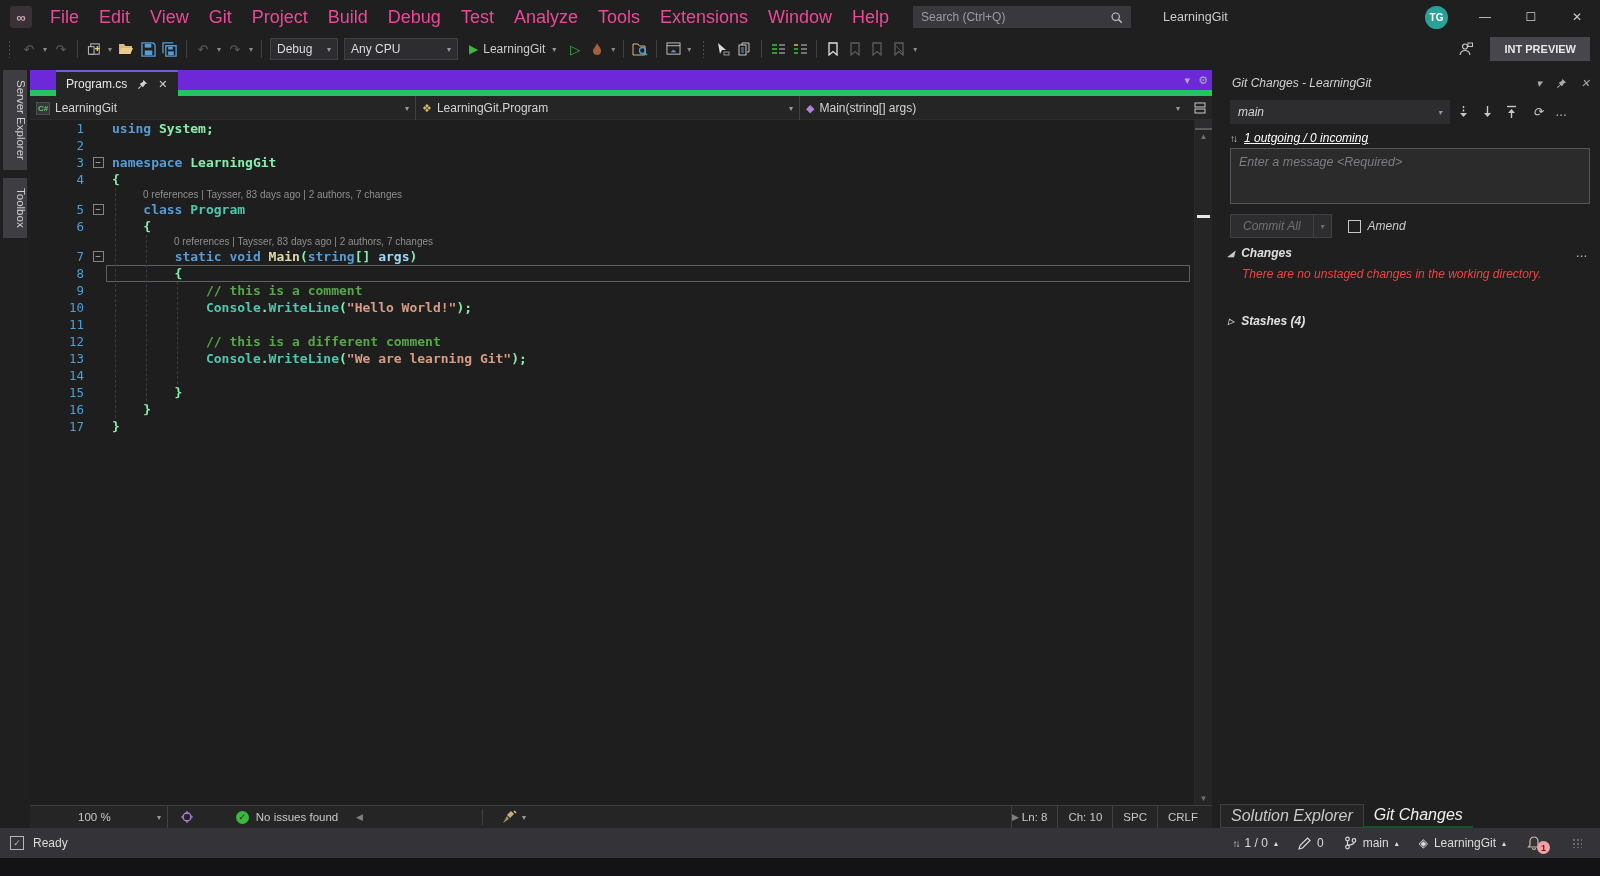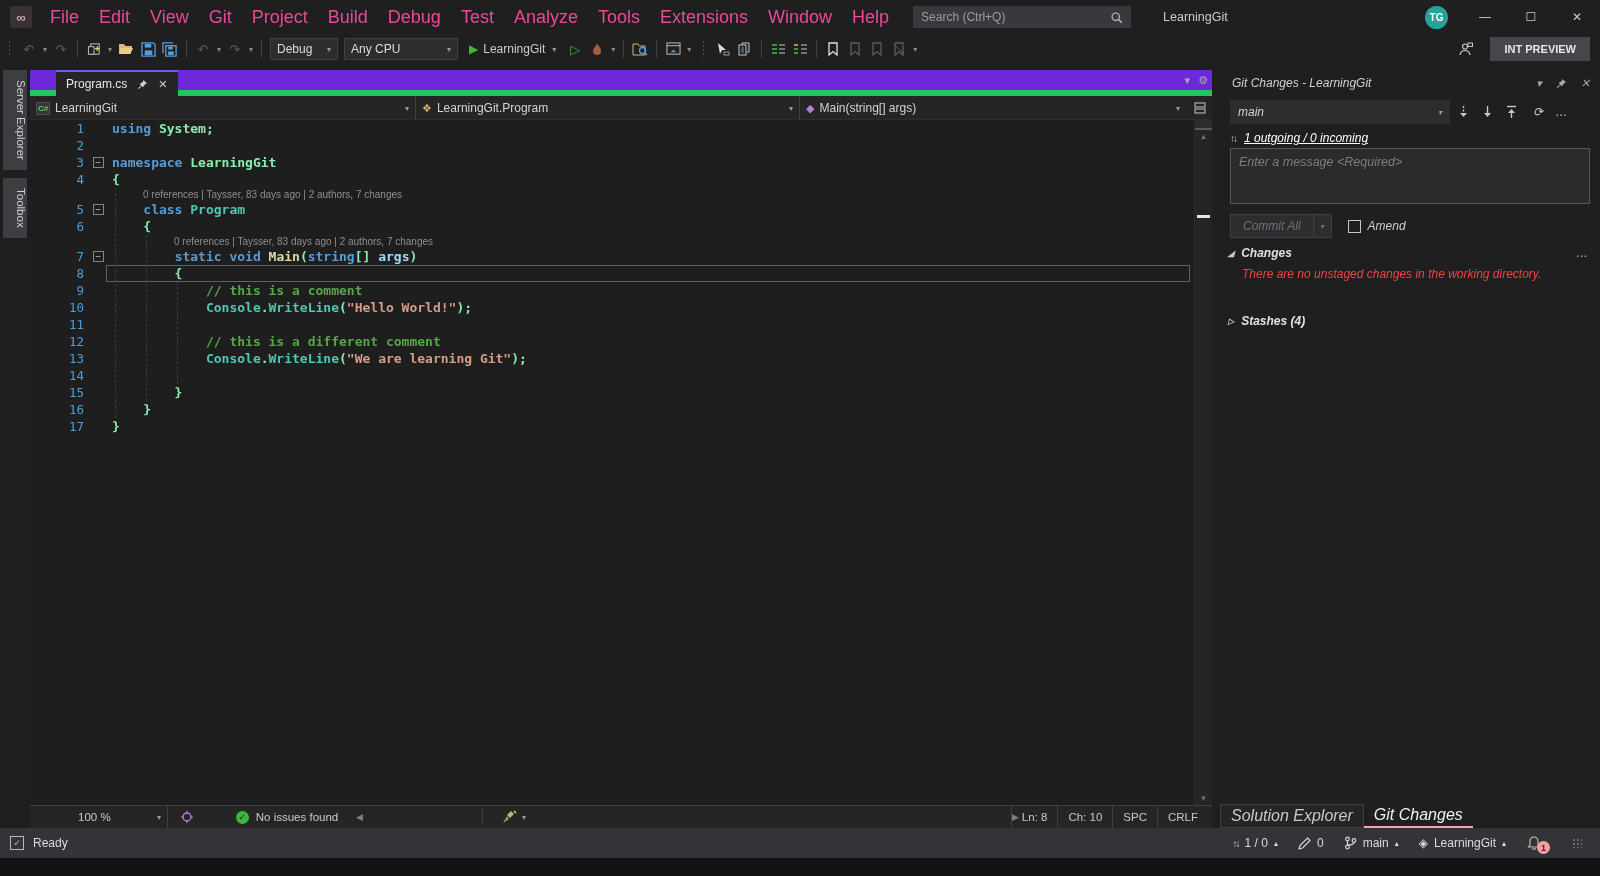--- a/index.html
+++ b/index.html
@@ -134,21 +134,21 @@
     color:#707075; font-size:8px; display:flex; align-items:center; justify-content:center; }
   .amend-box { width:13px; height:13px; border:1px solid #C8C8C8; margin:0 7px 0 16px; }
   .sec-hdr { position:absolute; left:10px; right:10px; display:flex; align-items:center;
     color:#E0E0E0; font-weight:bold; }
   .sec-hdr .tri { font-size:8px; margin-right:7px; color:#C8C8C8; }
   .sec-hdr .more { margin-left:auto; letter-spacing:2px; color:#C8C8C8; font-weight:normal; }
   #changes-empty { position:absolute; left:24px; top:202px; width:330px; color:#ef4444; line-height:16px; }
   #panel-tabs { position:absolute; left:2px; bottom:0; height:24px; display:flex; font-size:16px; }
   .p-tab { height:24px; display:flex; align-items:center; padding:0 10px; color:#C8C8C8;
     border:1px solid #3F3F46; background:#252526; }
-  .p-tab.active { background:#1F1F1F; border:none; color:#F0F0F0; border-bottom:2px solid #fca5a5; }
+  .p-tab.active { background:#1F1F1F; border:none; color:#F0F0F0; border-bottom:2px solid #14532d; }
 
   
   #statusbar { position:absolute; left:0; top:828px; width:1600px; height:30px;
     background:#333338; display:flex; align-items:center; font-size:12px; color:#DCDCDC; }
   .sb-left { display:flex; align-items:center; margin-left:10px; }
   .sb-chk { width:14px; height:14px; border:1px solid #B8B8B8; color:#B8B8B8; font-size:9px;
     display:flex; align-items:center; justify-content:center; margin-right:9px; }
   .sb-right { margin-left:auto; display:flex; align-items:center; gap:20px; margin-right:18px; }
   .sb-item { display:flex; align-items:center; gap:6px; }
   .sb-caret { font-size:8px; color:#DCDCDC; }

